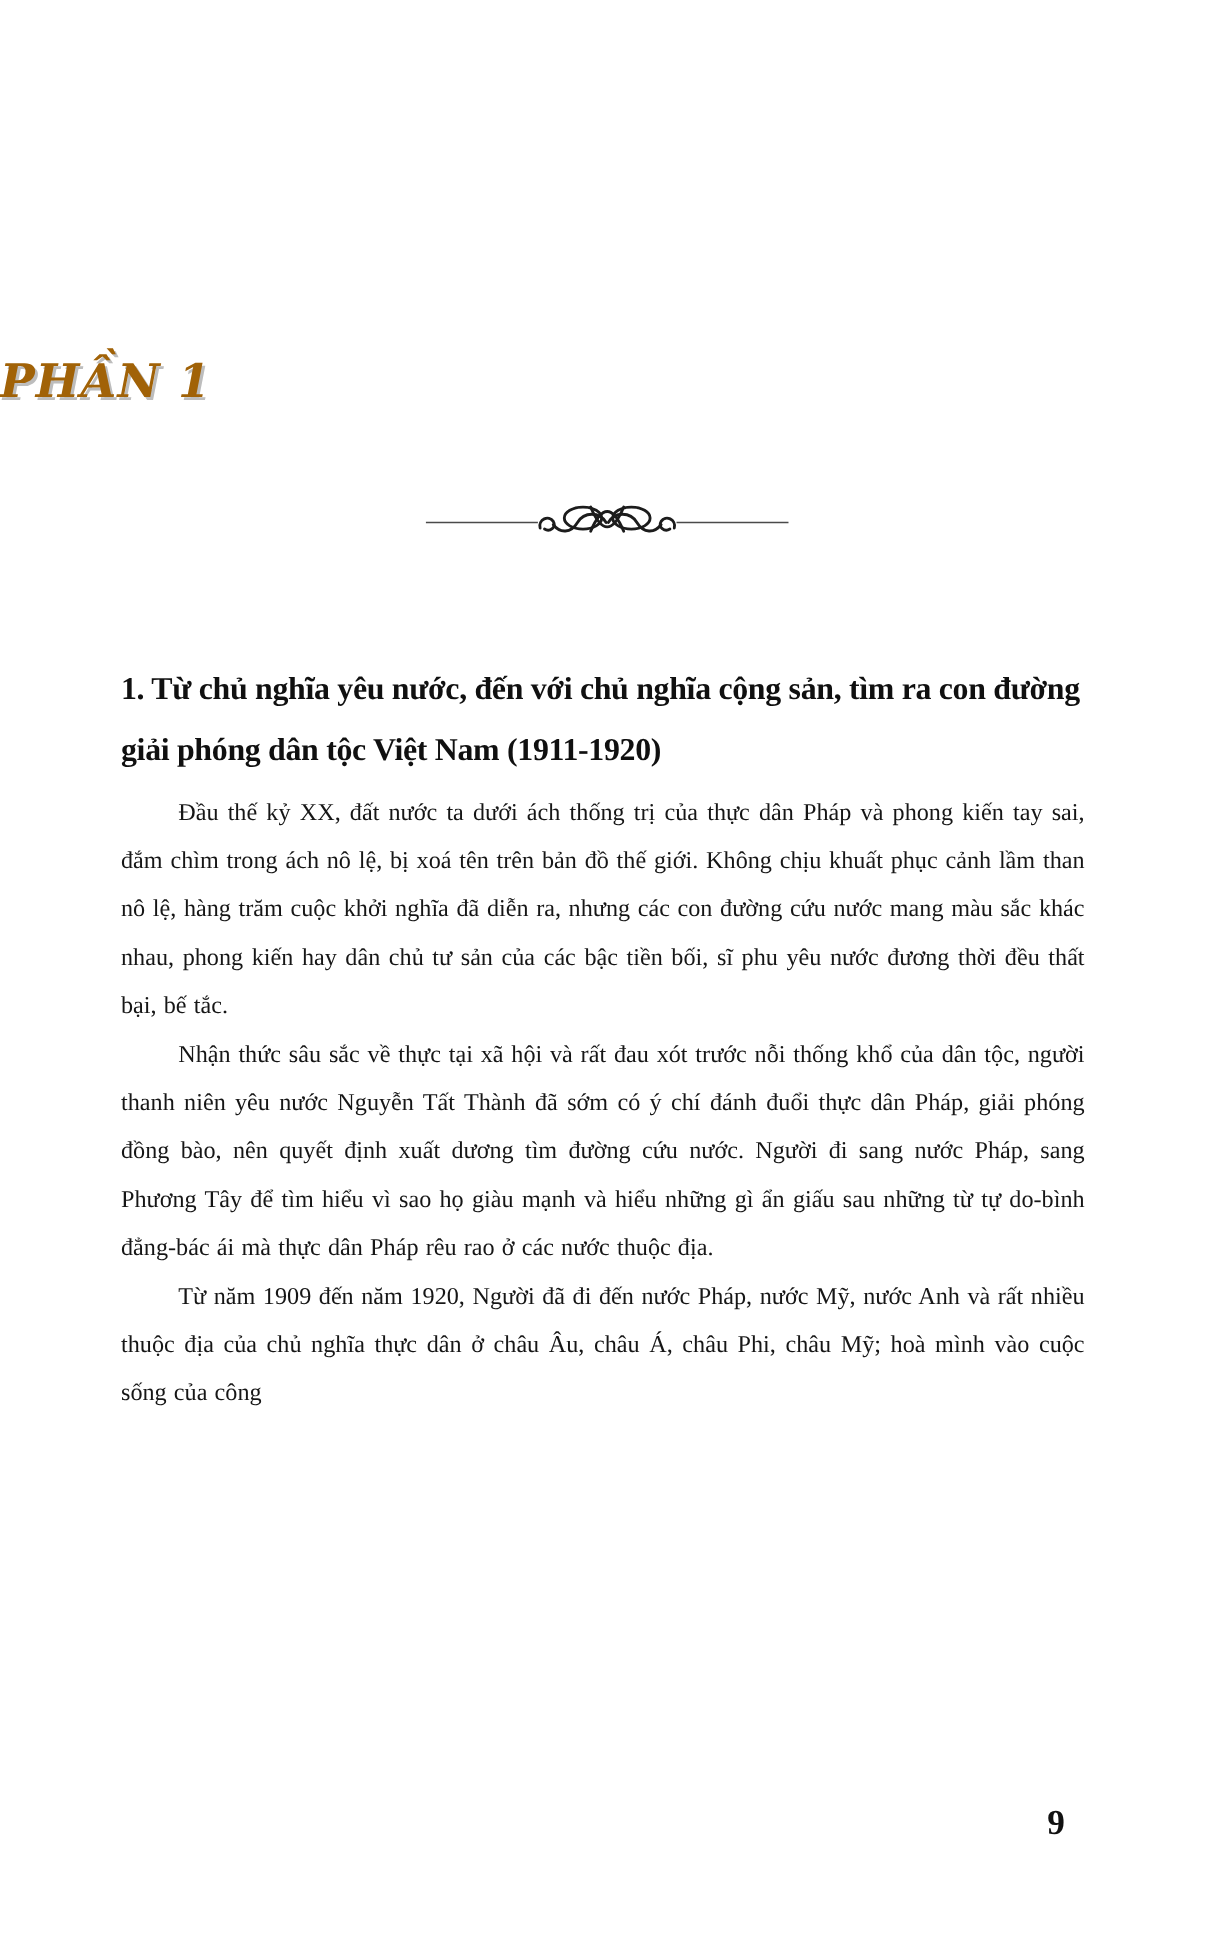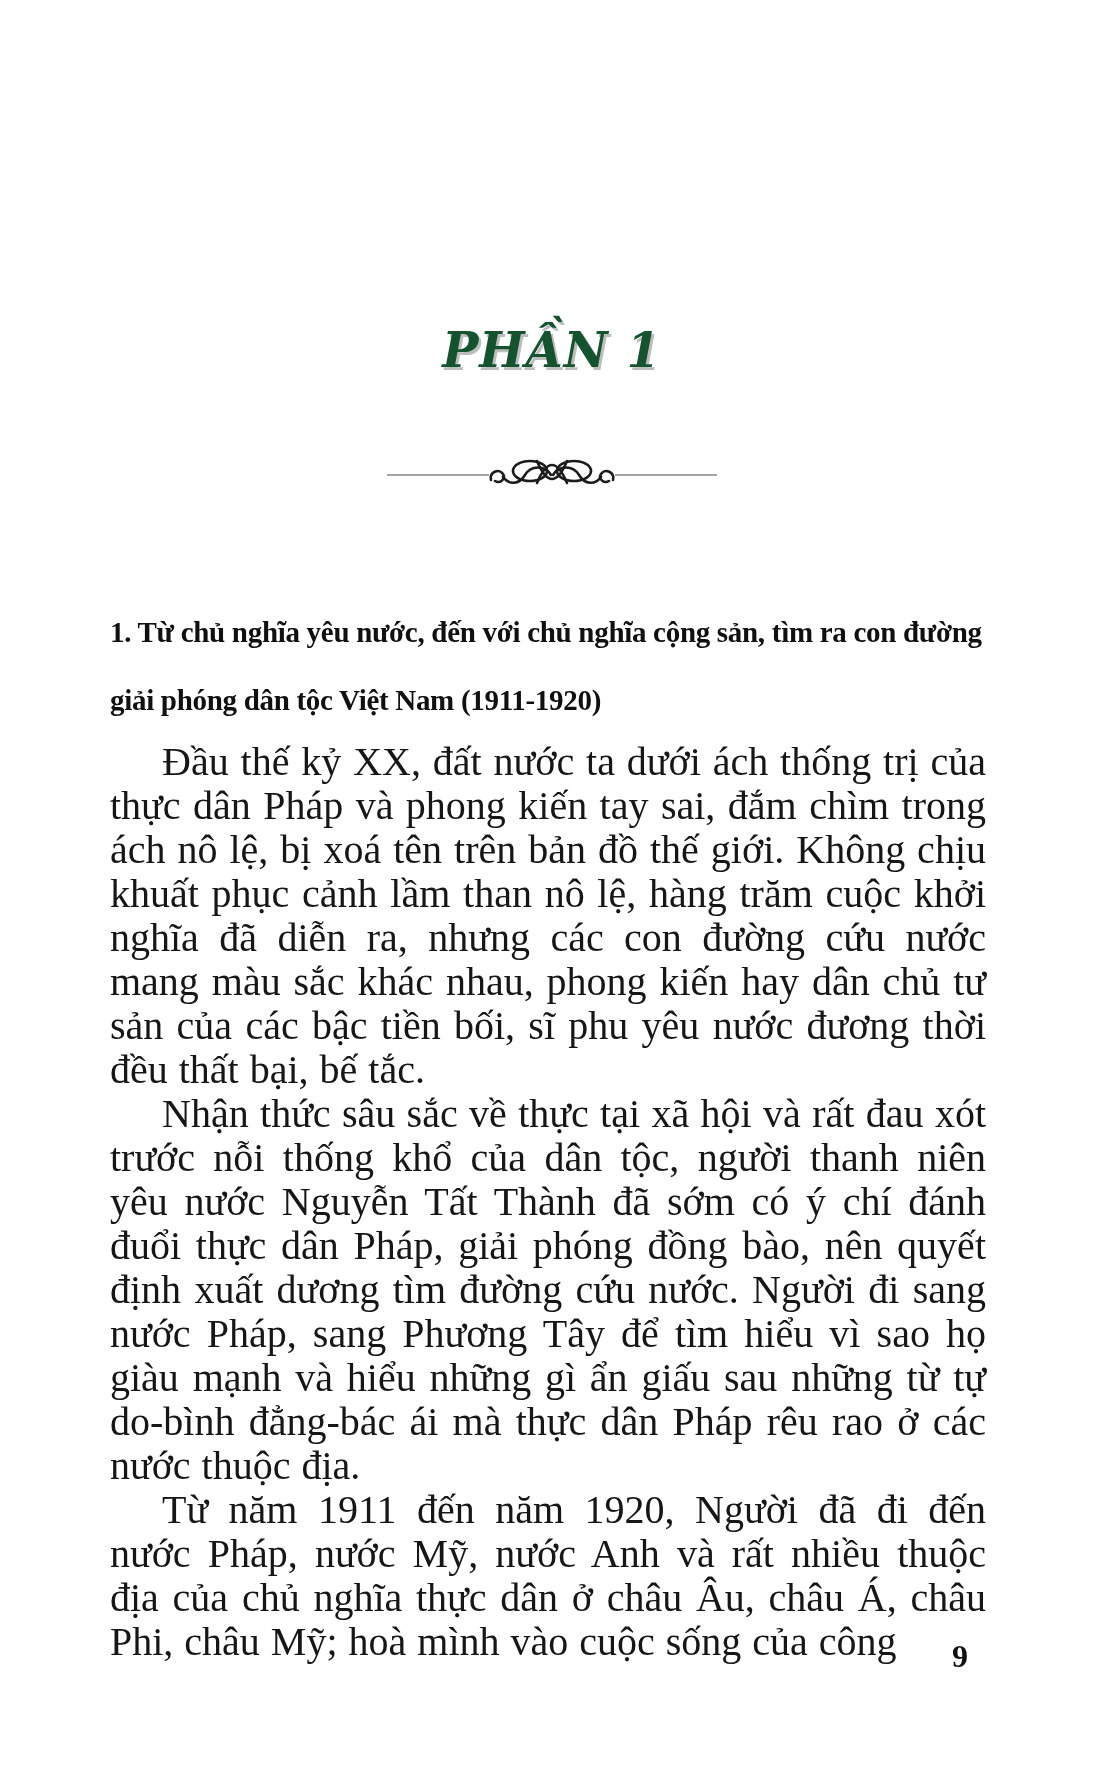--- a/index.html
+++ b/index.html
@@ -16,27 +16,27 @@
     overflow: hidden;
     font-family: "Liberation Serif", serif;
   }
 
   
   .part-label {
     position: absolute;
     top: 322px;
     left: 0;
     width: 100%;
-    text-align: center;
+    text-align: left;
     font-family: "DejaVu Serif", serif;
     font-style: italic;
     font-weight: bold;
-    font-size: 48px;
+    font-size: 42px;
     letter-spacing: 1px;
-    color: #14532d;
+    color: #a16207;
     text-shadow: 2.5px 2.5px 0 #bdbdbd;
   }
   .part-title {
     position: absolute;
     top: 386px;
     left: 0;
     width: 100%;
     text-align: center;
     font-family: "DejaVu Serif", serif;
     font-weight: bold;
@@ -59,31 +59,31 @@
   .content {
     position: absolute;
     left: 110px;
     top: 598px;
     width: 876px;
   }
   .section-heading {
     font-family: "Liberation Serif", serif;
     font-weight: bold;
     font-size: 29px;
-    line-height: 68px;
+    line-height: 56px;
     letter-spacing: -0.3px;
     color: #101010;
     text-align: left;
     margin: 0 0 6px 0;
   }
   .body-text p {
     margin: 0;
     text-indent: 52px;
     text-align: justify;
-    font-size: 40px;
+    font-size: 22px;
     line-height: 44px;
     color: #161616;
     word-spacing: 1px;
   }
 
   .page-number {
     position: absolute;
     left: 952px;
     top: 1638px;
     font-family: "Liberation Serif", serif;
@@ -120,19 +120,19 @@
       </svg>
     </span>
   </div>
 
   <div class="content">
     <h2 class="section-heading">1. Từ chủ nghĩa yêu nước, đến với chủ nghĩa cộng sản, tìm ra con đường giải phóng dân tộc Việt Nam (1911-1920)</h2>
 
     <div class="body-text">
       <p>Đầu thế kỷ XX, đất nước ta dưới ách thống trị của thực dân Pháp và phong kiến tay sai, đắm chìm trong ách nô lệ, bị xoá tên trên bản đồ thế giới. Không chịu khuất phục cảnh lầm than nô lệ, hàng trăm cuộc khởi nghĩa đã diễn ra, nhưng các con đường cứu nước mang màu sắc khác nhau, phong kiến hay dân chủ tư sản của các bậc tiền bối, sĩ phu yêu nước đương thời đều thất bại, bế tắc.</p>
       <p>Nhận thức sâu sắc về thực tại xã hội và rất đau xót trước nỗi thống khổ của dân tộc, người thanh niên yêu nước Nguyễn Tất Thành đã sớm có ý chí đánh đuổi thực dân Pháp, giải phóng đồng bào, nên quyết định xuất dương tìm đường cứu nước. Người đi sang nước Pháp, sang Phương Tây để tìm hiểu vì sao họ giàu mạnh và hiểu những gì ẩn giấu sau những từ tự do-bình đẳng-bác ái mà thực dân Pháp rêu rao ở các nước thuộc địa.</p>
-      <p>Từ năm 1911 đến năm 1920, Người đã đi đến nước Pháp, nước Mỹ, nước Anh và rất nhiều thuộc địa của chủ nghĩa thực dân ở châu Âu, châu Á, châu Phi, châu Mỹ; hoà mình vào cuộc sống của công</p>
+      <p>Từ năm 1909 đến năm 1920, Người đã đi đến nước Pháp, nước Mỹ, nước Anh và rất nhiều thuộc địa của chủ nghĩa thực dân ở châu Âu, châu Á, châu Phi, châu Mỹ; hoà mình vào cuộc sống của công</p>
     </div>
   </div>
 
   <div class="page-number">9</div>
 
 </div>
 
 </body></html>

